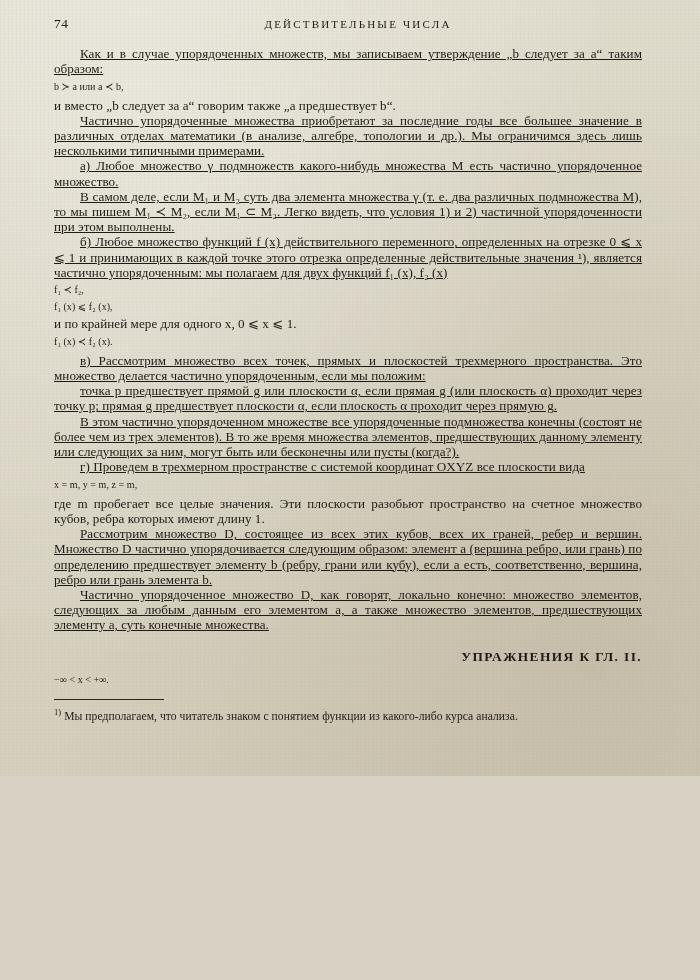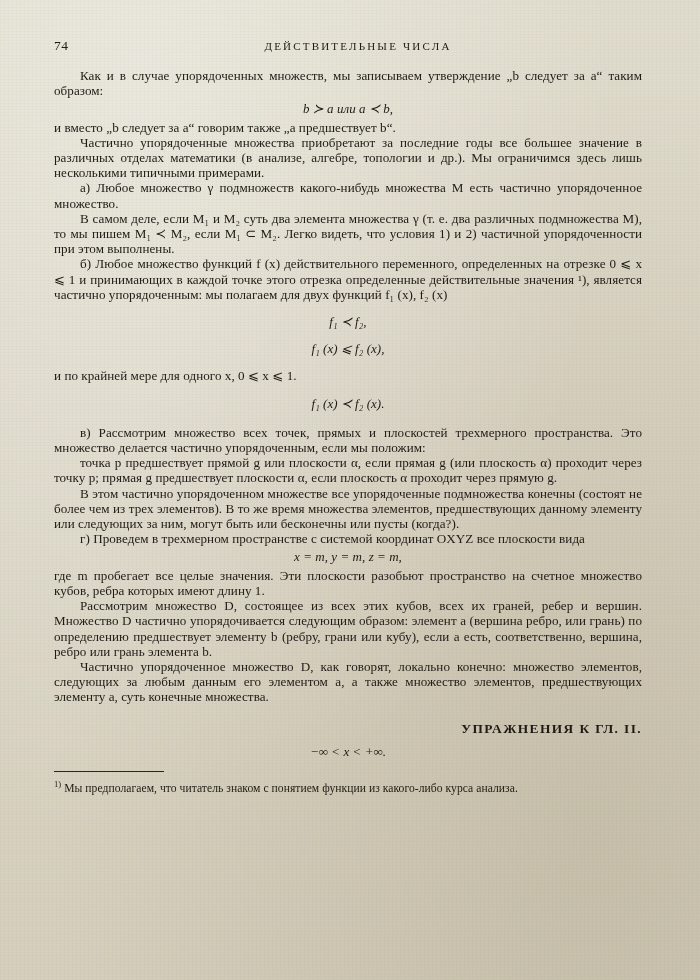--- a/index.html
+++ b/index.html
@@ -10,27 +10,27 @@
     width: 700px;
     height: 980px;
     background: #d7d2c4;
     font-family: "Liberation Serif", serif;
     color: #1d1a15;
     overflow: hidden;
   }
   .page {
     position: relative;
     width: 700px;
-    height: 980px;
+    height: 776px;
     background:
       radial-gradient(ellipse at 20% 10%, rgba(255,255,255,0.35), rgba(255,255,255,0) 60%),
       radial-gradient(ellipse at 85% 85%, rgba(140,125,95,0.22), rgba(255,255,255,0) 65%),
       linear-gradient(180deg, #e0dccd 0%, #dbd6c6 40%, #d5cfbd 100%);
     box-sizing: border-box;
-    padding: 38px 58px 18px 54px;
+    padding: 16px 58px 18px 54px;
   }
   .grain {
     position: absolute;
     inset: 0;
     pointer-events: none;
     background-image:
       repeating-linear-gradient(0deg, rgba(120,108,80,0.05) 0px, rgba(120,108,80,0.05) 1px, rgba(0,0,0,0) 1px, rgba(0,0,0,0) 3px),
       repeating-linear-gradient(90deg, rgba(120,108,80,0.04) 0px, rgba(120,108,80,0.04) 1px, rgba(0,0,0,0) 1px, rgba(0,0,0,0) 4px);
     opacity: 0.6;
   }
@@ -58,29 +58,28 @@
     text-align: justify;
     text-justify: inter-word;
     letter-spacing: 0.05px;
     hyphens: manual;
   }
   p {
     margin: 0;
   }
   p.indent {
     text-indent: 26px;
+    text-decoration: underline;
   }
   .formula {
-    text-align: center;
     margin: 3px 0 3px 0;
-    font-style: italic;
-    font-size: 13px;
+    font-size: 10px;
   }
   .formula.small-gap {
-    margin: 12px 0;
+    margin: 2px 0;
   }
   .exercises-title {
     text-align: right;
     font-weight: bold;
     letter-spacing: 1.4px;
     font-size: 13.4px;
     margin: 16px 0 8px 0;
   }
   .footnote-rule {
     width: 110px;

